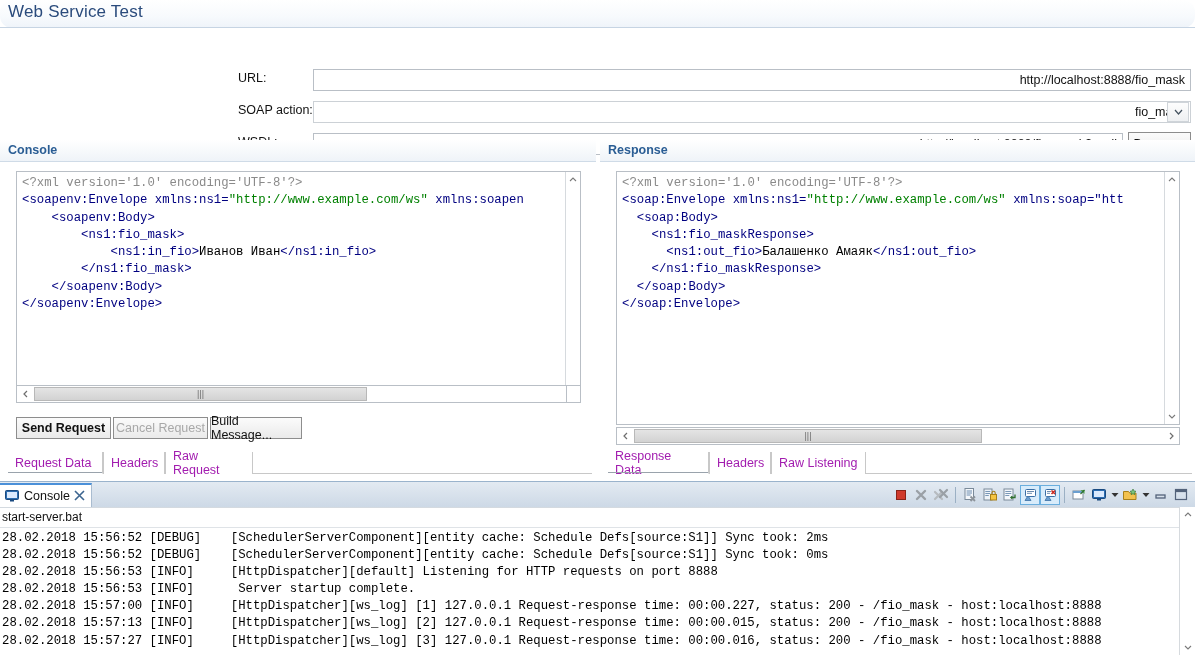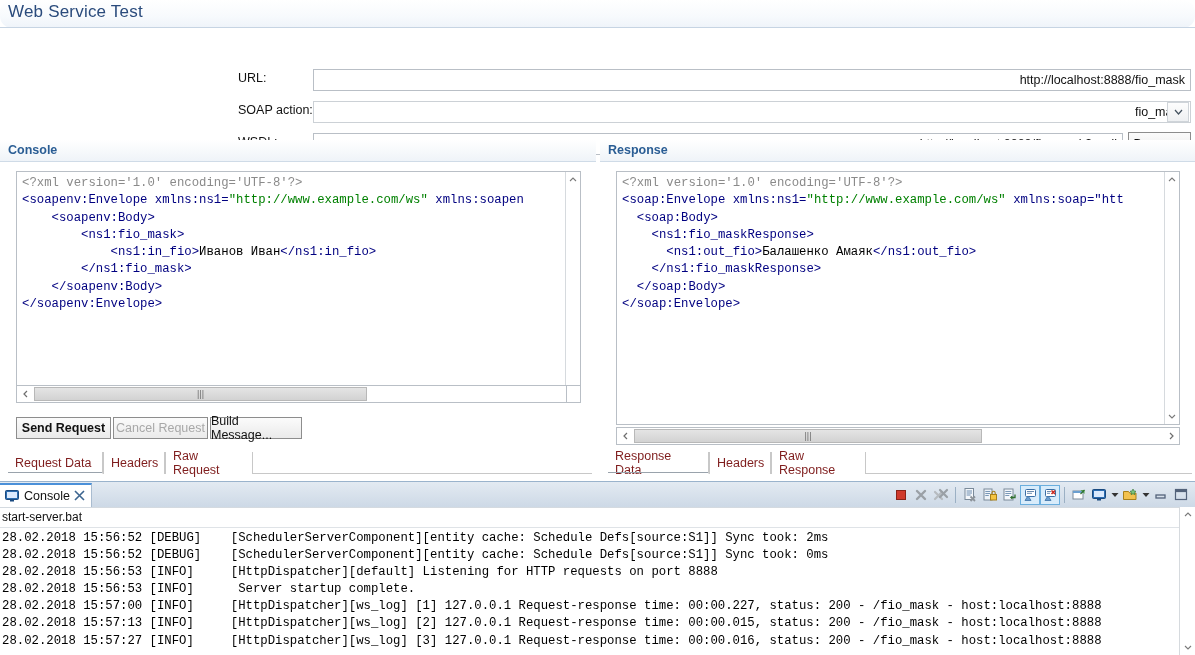--- a/index.html
+++ b/index.html
@@ -130,21 +130,21 @@
   .btn-cancel { left:113px; top:417px; width:95px;  height:22px; color:#a8a8a8; }
   .btn-build  { left:210px; top:417px; width:92px;  height:22px; }
 
   
   .tabstrip { position:absolute; height:22px; }
   .ts-req { left:8px; top:452px; width:584px; }
   .ts-res { left:608px; top:452px; width:584px; }
   .tabstrip .base { position:absolute; left:0; bottom:0; width:100%; height:1px; background:#c8c8c8; }
   .tab {
     position:absolute; top:0; height:22px; padding:0 7px;
-    display:flex; align-items:center; font-size:12.5px; color:#7f1d1d;
+    display:flex; align-items:center; font-size:12.5px; color:#a21caf;
     border-left:1px solid #c8c8c8; border-right:1px solid #c8c8c8;
     background:#fff;
   }
   .tab.first { border-left:none; }
   .tab.sel { border-bottom:1px solid #fff; }
   .tab.sel .uline { position:absolute; left:0; bottom:0; width:100%; height:1px; background:#9aa3ac; }
 
   
   .console-wrap { position:absolute; left:0; top:482px; width:1195px; height:173px; background:#fff; }
   .ctab-band {
@@ -307,21 +307,21 @@
   <div class="tabstrip ts-res" id="ts-res">
     <div class="base"></div>
   <div class="tab first sel" style="left: 0px; width: 101px;">
         <span>Response Data</span>
         <div class="uline"></div>
       </div>
       <div class="tab" style="left: 101px; width: 62px;">
         <span>Headers</span>
       </div>
       <div class="tab" style="left: 163px; width: 95px;">
-        <span>Raw Response</span>
+        <span>Raw Listening</span>
       </div>
     </div>
 
   <div class="blue-rule"></div>
   <div class="console-wrap">
     <div class="ctab-band">
       <div class="band-bg"></div>
       <div class="ctab">
         <div class="c-ico">
           <svg width="14" height="12" viewBox="0 0 14 12">

